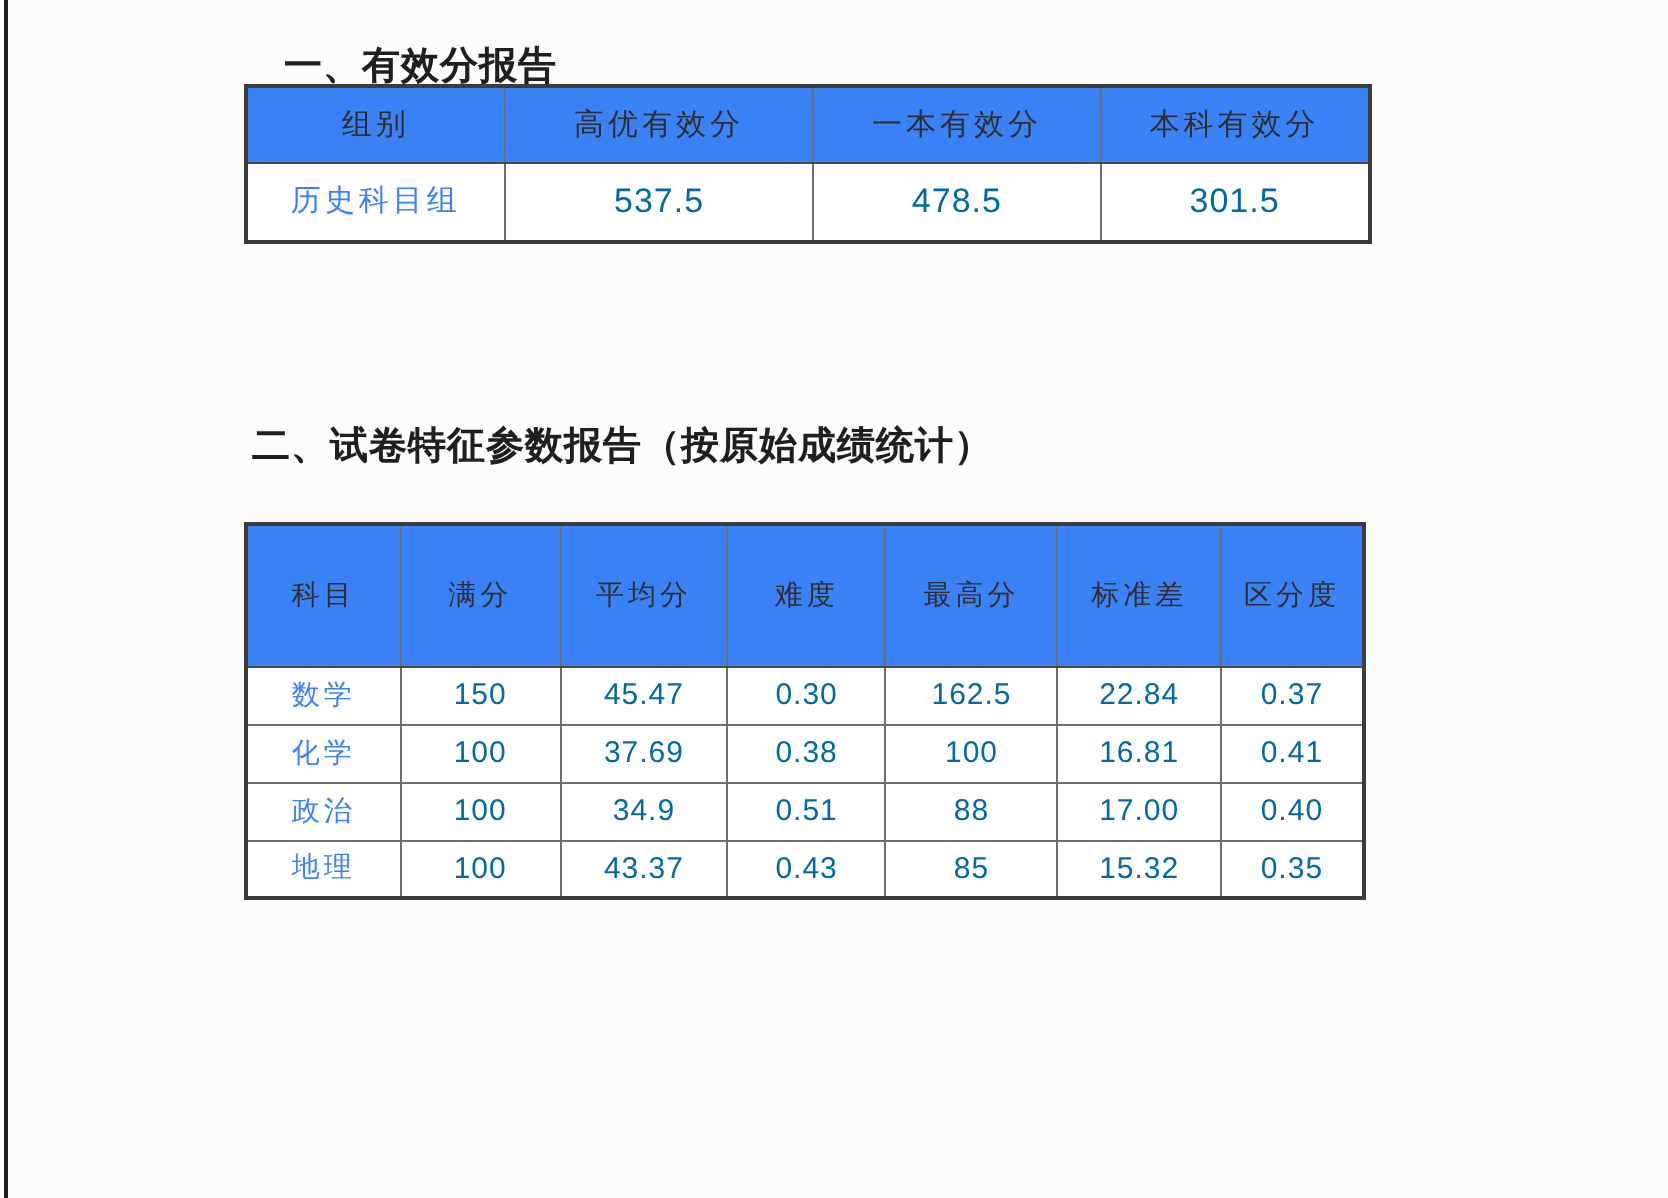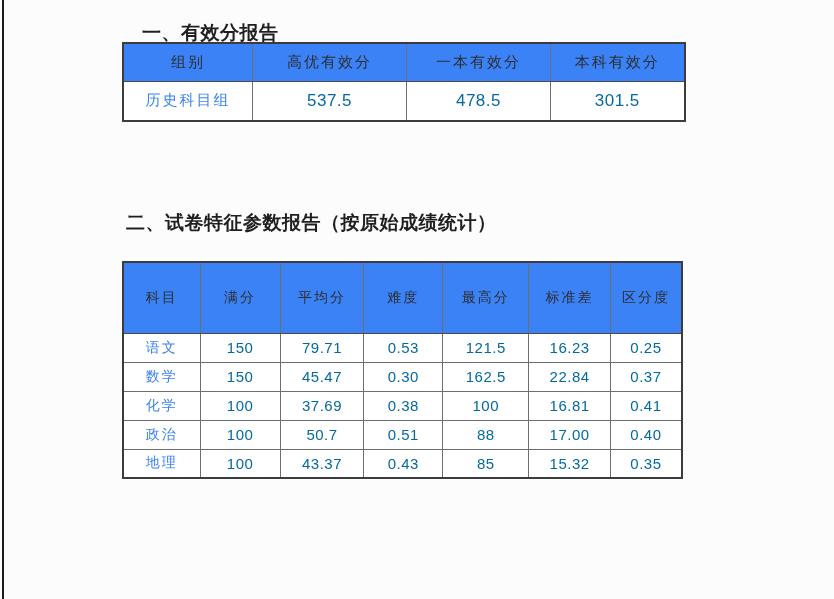--- a/index.html
+++ b/index.html
@@ -119,50 +119,41 @@
         <th>满分</th>
         <th>平均分</th>
         <th>难度</th>
         <th>最高分</th>
         <th>标准差</th>
         <th>区分度</th>
       </tr>
     </thead>
     <tbody>
       <tr>
-        <td class="lbl">语文</td>
-        <td class="num">150</td>
-        <td class="num">79.71</td>
-        <td class="num">0.53</td>
-        <td class="num">121.5</td>
-        <td class="num">16.23</td>
-        <td class="num">0.25</td>
-      </tr>
-      <tr>
         <td class="lbl">数学</td>
         <td class="num">150</td>
         <td class="num">45.47</td>
         <td class="num">0.30</td>
         <td class="num">162.5</td>
         <td class="num">22.84</td>
         <td class="num">0.37</td>
       </tr>
       <tr>
         <td class="lbl">化学</td>
         <td class="num">100</td>
         <td class="num">37.69</td>
         <td class="num">0.38</td>
         <td class="num">100</td>
         <td class="num">16.81</td>
         <td class="num">0.41</td>
       </tr>
       <tr>
         <td class="lbl">政治</td>
         <td class="num">100</td>
-        <td class="num">50.7</td>
+        <td class="num">34.9</td>
         <td class="num">0.51</td>
         <td class="num">88</td>
         <td class="num">17.00</td>
         <td class="num">0.40</td>
       </tr>
       <tr>
         <td class="lbl">地理</td>
         <td class="num">100</td>
         <td class="num">43.37</td>
         <td class="num">0.43</td>

